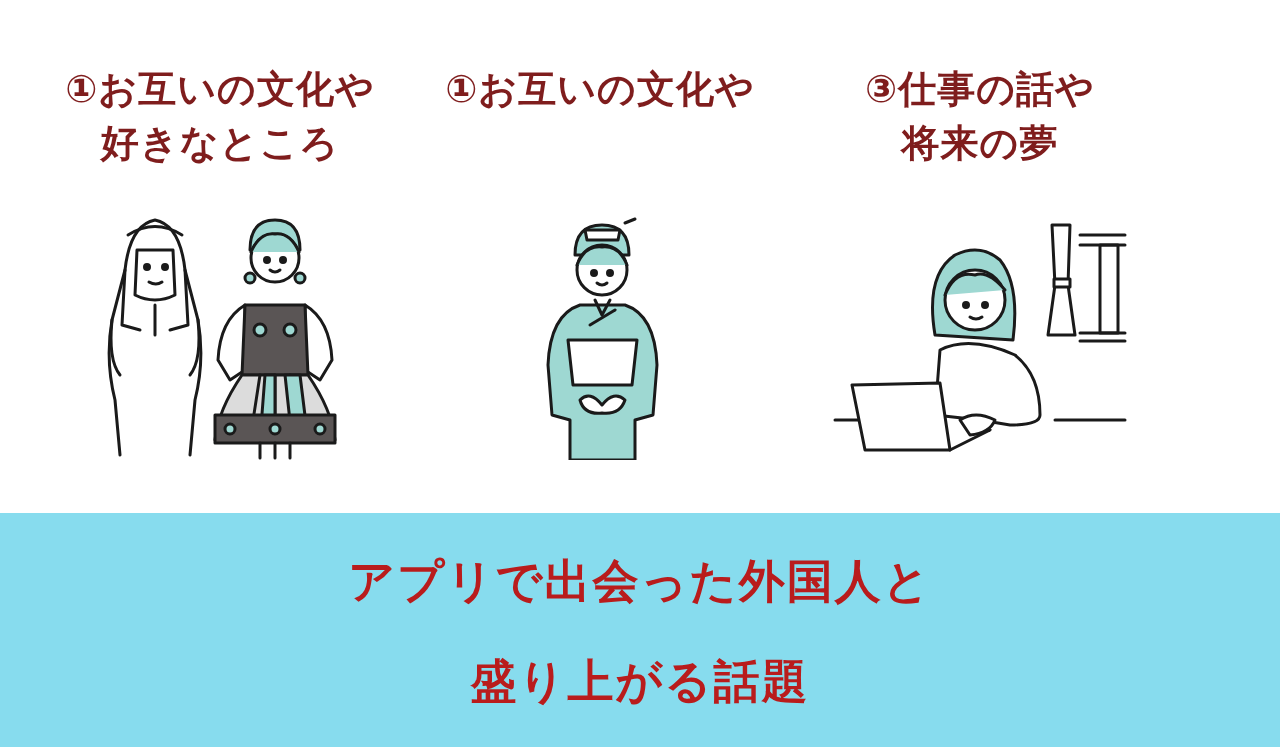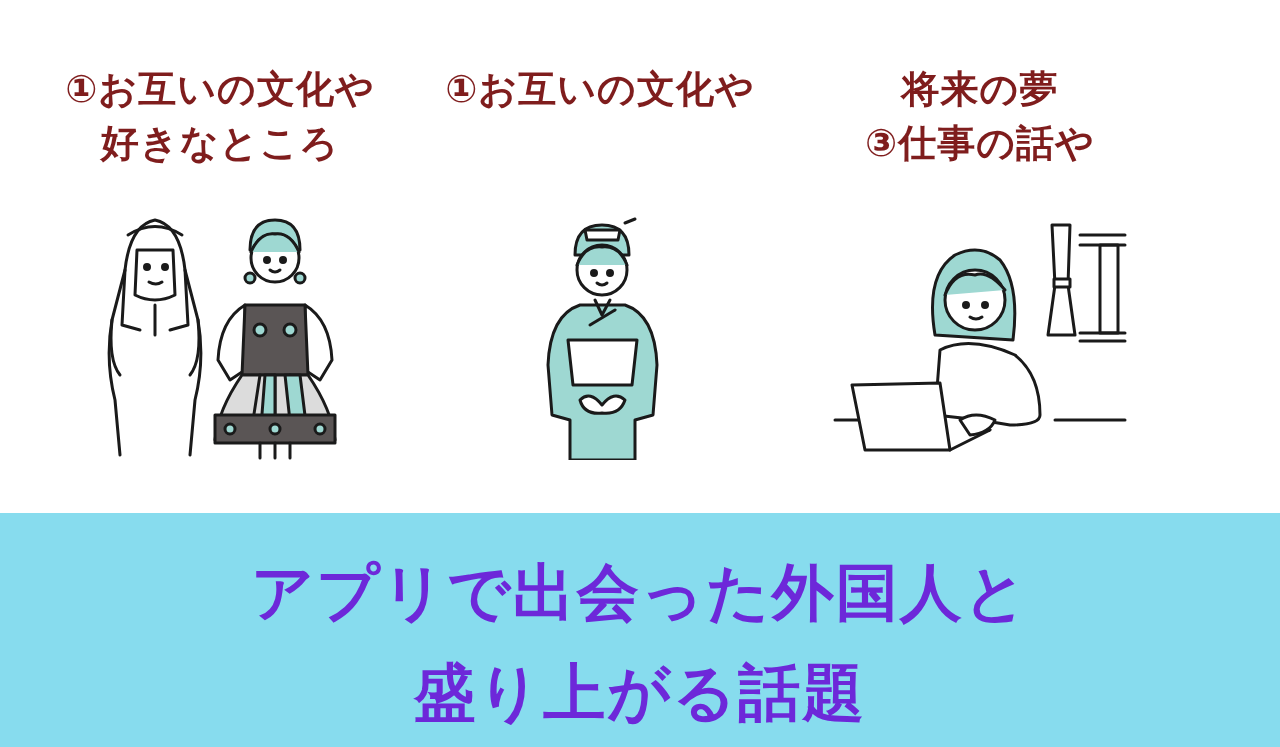--- a/index.html
+++ b/index.html
@@ -4,36 +4,36 @@
 <style>
   html, body { margin:0; padding:0; }
   body { width:1280px; height:747px; background:#ffffff; position:relative; overflow:hidden;
          font-family:"DejaVu Sans", sans-serif; }
   .topic { position:absolute; top:62px; width:380px; text-align:center; }
   .topic-line { font-weight:bold; font-size:38px; line-height:54px; color:#7f1d1d; letter-spacing:1px; white-space:nowrap; }
   #t1 { left:30px; } #t2 { left:410px; } #t3 { left:790px; }
   .illus { position:absolute; }
   .banner { position:absolute; left:0; top:513px; width:1280px; height:234px; background:#87dcee; }
   .banner-line { position:absolute; left:0; width:1280px; text-align:center; font-weight:bold;
-                 font-size:62px; color:#6d28d9; letter-spacing:2px; white-space:nowrap; }
+                 font-size:46px; color:#b91c1c; letter-spacing:2px; white-space:nowrap; }
   #bl1 { top:38px; } #bl2 { top:138px; }
 </style>
 </head>
 <body>
 
 <div class="topic" id="t1">
   <div class="topic-line">①お互いの文化や</div>
   <div class="topic-line">好きなところ</div>
 </div>
 <div class="topic" id="t2">
   <div class="topic-line">①お互いの文化や</div>
 </div>
 <div class="topic" id="t3">
+  <div class="topic-line">③仕事の話や</div>
   <div class="topic-line">将来の夢</div>
-  <div class="topic-line">③仕事の話や</div>
 </div>
 
 <svg class="illus" style="left:100px;top:210px" width="245" height="250" viewBox="0 0 245 250" fill="none" stroke="#1a1a1a" stroke-width="3" stroke-linecap="round" stroke-linejoin="round">
 
   <path d="M20 245 L15 190 Q5 150 12 110 L25 60 Q30 15 55 10 Q80 15 85 60 L98 110 Q105 150 95 190 L90 245" fill="#fff"></path>
   <path d="M28 25 Q55 8 82 25"></path>
   <path d="M37 40 L73 40 L75 85 Q55 95 35 85 Z" fill="#fff"></path>
   <circle cx="47" cy="57" r="2.5" fill="#1a1a1a"></circle>
     <circle cx="65" cy="57" r="2.5" fill="#1a1a1a"></circle>
   <path d="M49 72 Q56 76 62 72"></path>

